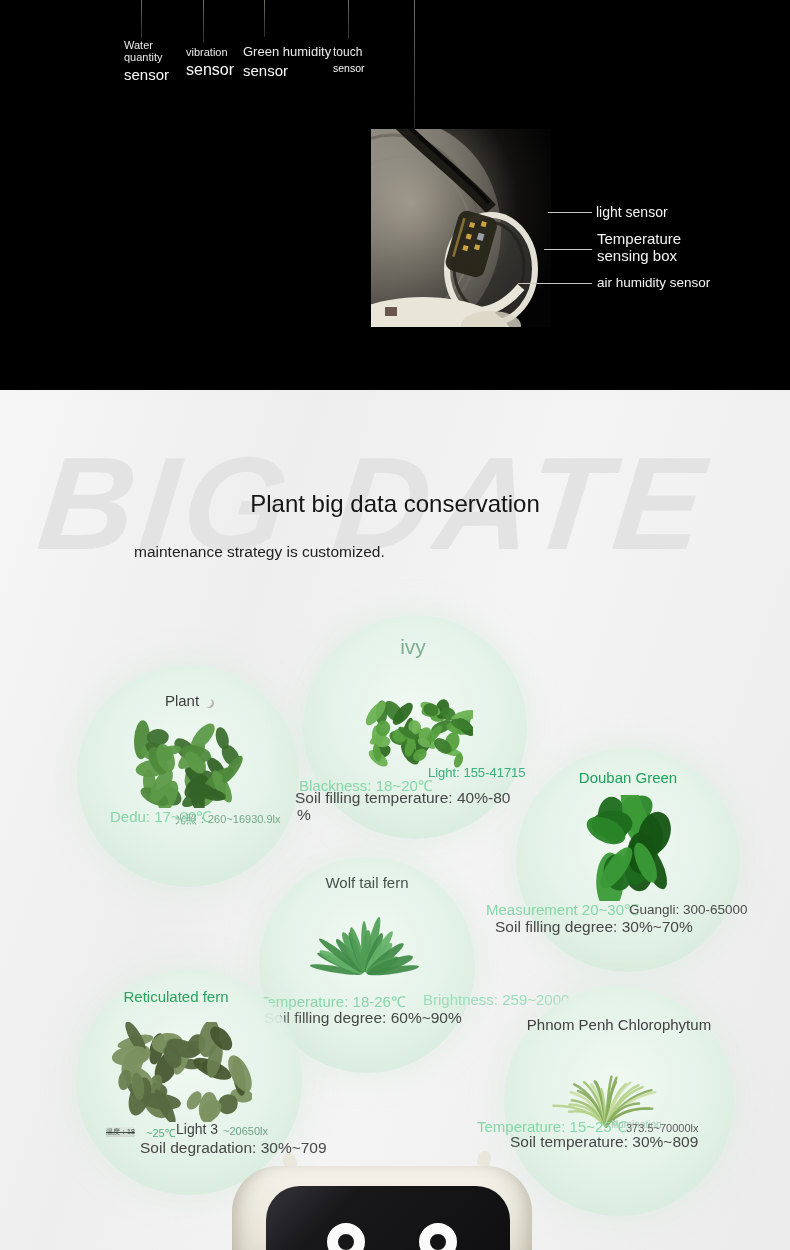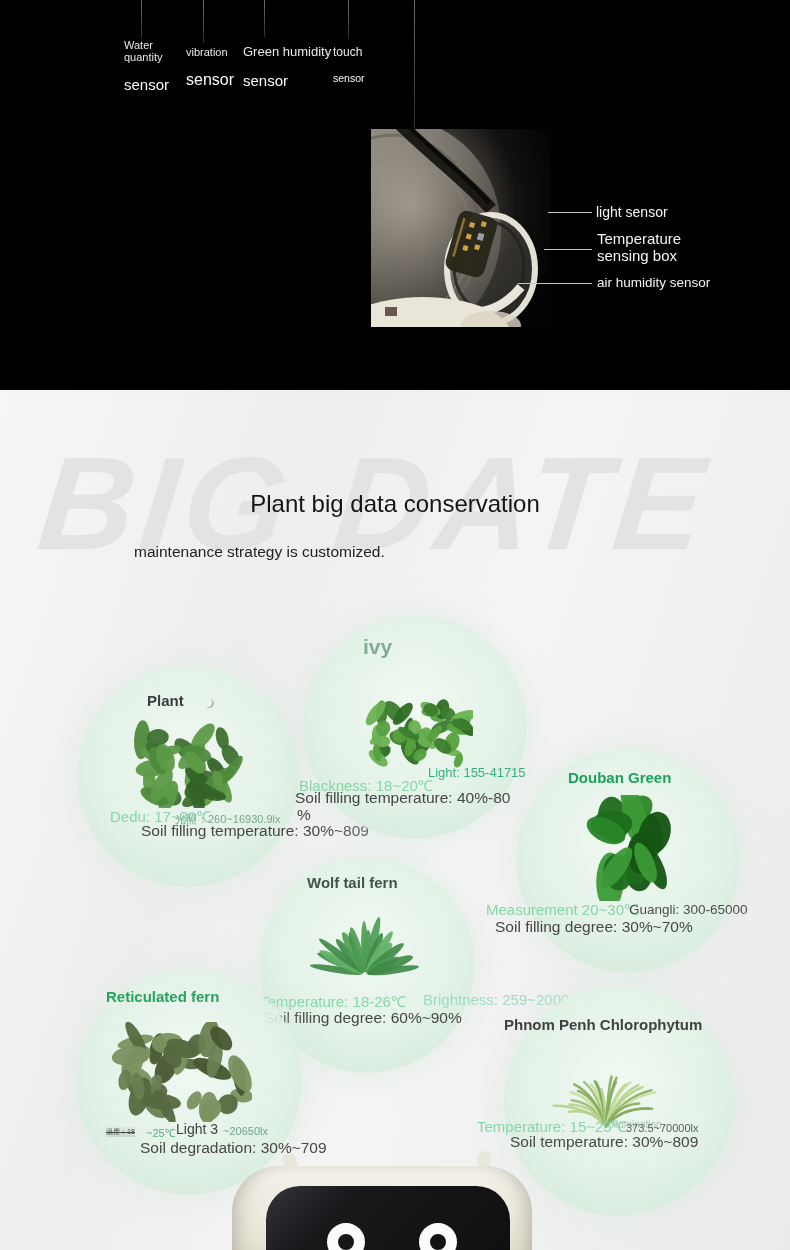--- a/index.html
+++ b/index.html
@@ -4,40 +4,40 @@
 <style>
   html,body{margin:0;padding:0;background:#9a9a9a;}
   .page{position:relative;width:790px;height:1250px;overflow:hidden;margin:0 auto;
         font-family:"Liberation Sans",sans-serif;background:#fff;}
 
   
   .black{position:absolute;left:0;top:0;width:790px;height:390px;background:#000;}
   .vline{position:absolute;width:1px;background:linear-gradient(#6f6d68,#2e2d2a);}
   .slabel{position:absolute;color:#ededed;white-space:nowrap;}
   .slabel .n{display:block;color:#e9e9e9;}
-  .slabel .w{display:block;color:#fafafa;margin-top:13px;}
+  .slabel .w{display:block;color:#fafafa;margin-top:3px;}
   .photo{position:absolute;left:371px;top:129px;width:180px;height:198px;}
   .lline{position:absolute;height:1px;background:#c6c6c6;}
   .rlabel{position:absolute;color:#f4f4f4;white-space:nowrap;}
 
   
   .light{position:absolute;left:0;top:390px;width:790px;height:860px;
          background:linear-gradient(108deg,#f6f6f6 0%,#eeeeee 30%,#f4f4f4 55%,#ebebeb 100%);}
   .watermark{position:absolute;left:40px;top:48px;font-size:132px;line-height:1;font-weight:900;
              font-style:italic;letter-spacing:6px;white-space:nowrap;color:#e3e3e3;
              transform:skewX(-6deg);z-index:0;}
   .h1{position:absolute;left:0;top:100px;width:100%;text-align:center;font-size:24px;
       font-weight:500;color:#151515;z-index:2;}
   .sub{position:absolute;left:134px;top:153px;font-size:15.5px;line-height:17.5px;
        color:#212121;z-index:2;}
   .bubble{position:absolute;border-radius:50%;z-index:1;
       background:radial-gradient(circle at 50% 42%,rgba(240,249,242,.96) 0%,rgba(228,243,232,.92) 48%,rgba(214,236,220,.88) 78%,rgba(209,232,215,.12) 99%);
       box-shadow:0 0 26px 8px rgba(214,236,220,.35);}
   .bubble>div,.bubble>span{position:absolute;}
-  .ptitle{font-size:15px;color:#3c3c3c;text-align:left;white-space:nowrap;font-weight:bold;}
+  .ptitle{font-size:15px;color:#3c3c3c;text-align:center;white-space:nowrap;}
   .env{font-size:15px;color:#86d6aa;white-space:nowrap;}
   .envs{font-size:11px;color:#76a78c;white-space:nowrap;}
   .soil{font-size:15.5px;color:#474747;white-space:nowrap;}
   .cres{width:9px;height:9px;border-radius:50%;box-shadow:2px 1px 0 0 #b9b6ae;}
 
   
   .antenna{position:absolute;width:13px;height:15px;background:#e9e6da;border-radius:7px 7px 3px 3px;z-index:2;}
   .head{position:absolute;left:232px;top:776px;width:300px;height:90px;z-index:3;
         background:linear-gradient(180deg,#f4f2ea 0%,#ece9dd 60%,#e4e1d3 100%);
         border-radius:46px 46px 0 0;
@@ -173,21 +173,20 @@
             <ellipse cx="75.5" cy="54.4" rx="14.3" ry="5.2" fill="#5d9a48" transform="rotate(64 75.5 54.4)" opacity="0.95"></ellipse>
             <ellipse cx="30.6" cy="31.1" rx="11.8" ry="6.8" fill="#5d9a48" transform="rotate(72 30.6 31.1)" opacity="0.95"></ellipse>
             <ellipse cx="54.0" cy="34.8" rx="10.6" ry="5.6" fill="#5d9a48" transform="rotate(52 54.0 34.8)" opacity="0.95"></ellipse>
             <ellipse cx="55.6" cy="62.3" rx="14.9" ry="5.5" fill="#356327" transform="rotate(78 55.6 62.3)" opacity="0.95"></ellipse>
             <ellipse cx="83.6" cy="40.5" rx="13.3" ry="4.2" fill="#4f8a3c" transform="rotate(124 83.6 40.5)" opacity="0.95"></ellipse>
             <ellipse cx="58.6" cy="55.8" rx="11.0" ry="4.7" fill="#356327" transform="rotate(16 58.6 55.8)" opacity="0.95"></ellipse>
             <ellipse cx="68.1" cy="61.2" rx="10.5" ry="4.6" fill="#356327" transform="rotate(12 68.1 61.2)" opacity="0.95"></ellipse>
           </svg></div>
       <div class="env" style="left:33px;top:141px">Dedu: 17~30℃</div>
       <div class="envs" style="left:98px;top:147px">光照：260~16930.9lx</div>
-      <div class="soil" style="left:64px;top:157px">Soil filling temperature: 30%~809</div>
     </div>
 
     <div class="bubble" style="left:303px;top:225px;width:224px;height:224px">
       <div class="ptitle" style="left:60px;top:20px;width:100px;font-size:21px;color:#7fae92">ivy</div>
       <div class="plant" style="left:60px;top:80px;width:110px;height:76px"><svg viewBox="0 0 100 72" width="100%" height="100%" preserveAspectRatio="none">
             <ellipse cx="51.0" cy="39.5" rx="10.8" ry="5.3" fill="#2f6b23" transform="rotate(153 51.0 39.5)" opacity="0.95"></ellipse>
             <ellipse cx="13.0" cy="39.5" rx="10.8" ry="4.8" fill="#6cb152" transform="rotate(86 13.0 39.5)" opacity="0.95"></ellipse>
             <ellipse cx="43.0" cy="46.5" rx="11.3" ry="3.8" fill="#56a03f" transform="rotate(32 43.0 46.5)" opacity="0.95"></ellipse>
             <ellipse cx="40.8" cy="31.8" rx="10.6" ry="3.7" fill="#2f6b23" transform="rotate(107 40.8 31.8)" opacity="0.95"></ellipse>
             <ellipse cx="42.8" cy="55.2" rx="12.1" ry="5.9" fill="#2f6b23" transform="rotate(57 42.8 55.2)" opacity="0.95"></ellipse>

